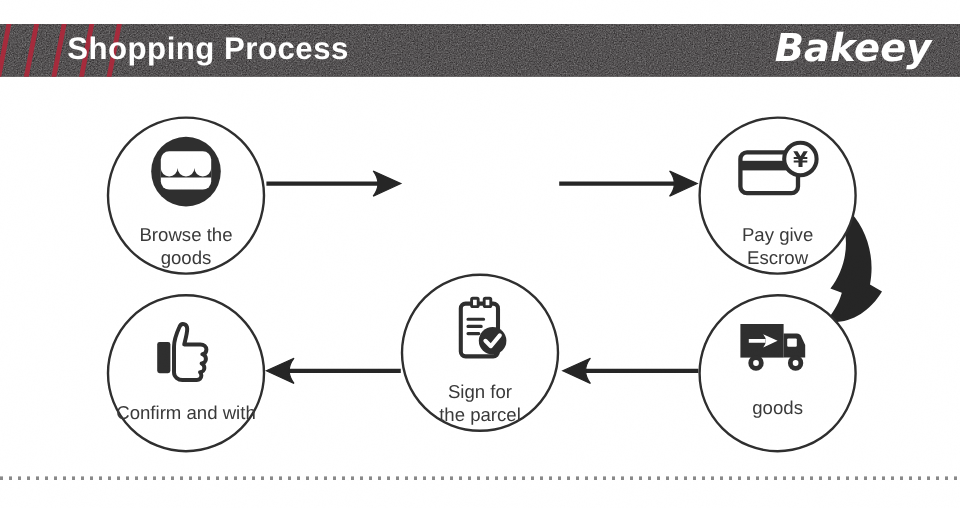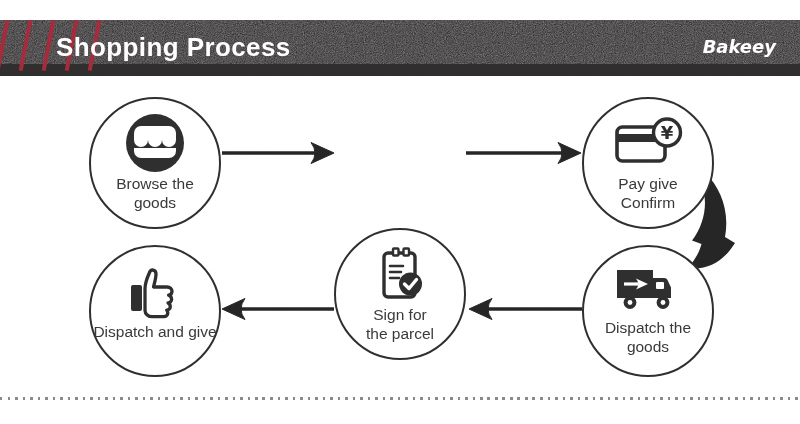--- a/index.html
+++ b/index.html
@@ -1,36 +1,36 @@
 <!DOCTYPE html>
 <html><head>
 <meta charset="utf-8">
 <style>
   html,body{margin:0;padding:0;background:#ffffff;}
   .page{position:relative;width:800px;height:424px;background:#ffffff;overflow:hidden;
         font-family:"Liberation Sans",sans-serif;}
 
   
-  .header{position:absolute;left:0;top:20px;width:800px;height:56px;background:#312e2f;overflow:hidden;}
+  .header{position:absolute;left:0;top:20px;width:800px;height:44px;background:#312e2f;overflow:hidden;}
   .header .grain{position:absolute;inset:0;pointer-events:none;}
   .title{position:absolute;left:56px;top:50%;transform:translateY(-53%);color:#ffffff;
          font-size:26px;font-weight:bold;letter-spacing:.4px;white-space:nowrap;}
   .brand{position:absolute;right:24px;top:50%;transform:translateY(-55%);color:#ffffff;
-         font-size:18px;font-weight:bold;font-style:italic;
+         font-size:32px;font-weight:bold;font-style:italic;
          font-family:"DejaVu Sans",sans-serif;white-space:nowrap;}
   .hatch{position:absolute;inset:0;}
   .hatch i{position:absolute;top:-5px;width:3.5px;height:56px;background:#a62b3c;
            transform:rotate(11deg);display:block;}
 
   
   .circle{position:absolute;width:132px;height:132px;box-sizing:border-box;
           border:2.5px solid #2f2f2f;border-radius:50%;background:#fff;
           display:flex;flex-direction:column;align-items:center;}
   .circle .icon{margin-top:13px;flex:0 0 auto;}
-  .label{font-size:15.5px;color:#3a3a3a;text-align:center;line-height:1.2;margin-top:1px;}
+  .label{font-size:15.5px;color:#3a3a3a;text-align:center;line-height:1.2;margin-top:14px;}
   .label span{display:block;}
 
   .pos-browse  {left:89px; top:97px;}
   .pos-cart    {left:334px;top:97px;}
   .pos-pay     {left:582px;top:97px;}
   .pos-dispatch{left:582px;top:245px;}
   .pos-sign    {left:334px;top:228px;}
   .pos-confirm {left:89px; top:245px;}
 
   
@@ -112,38 +112,37 @@
 
   <div class="circle pos-pay">
     <svg class="icon" width="76" height="62" viewBox="0 0 76 62">
       <rect x="7" y="15" width="48" height="34" rx="5.5" fill="#ffffff" stroke="#2f2f2f" stroke-width="3.6"></rect>
       <rect x="7" y="22" width="48" height="8" fill="#2f2f2f"></rect>
       <circle cx="57" cy="20.5" r="13.5" fill="#ffffff" stroke="#2f2f2f" stroke-width="3.4"></circle>
       <text x="57" y="27" text-anchor="middle" font-size="18" font-weight="bold" font-family="DejaVu Sans, sans-serif" fill="#2f2f2f">¥</text>
     </svg>
     <div class="label">
       <span>Pay give</span>
-      <span>Confirm</span>
+      <span>Escrow</span>
     </div>
   </div>
 
   <div class="circle pos-dispatch">
     <svg class="icon" width="76" height="58" viewBox="0 0 76 58">
       <rect x="7" y="10" width="36" height="28" fill="#2f2f2f"></rect>
       <path d="M14,24 H28" stroke="#ffffff" stroke-width="3.2"></path>
       <path d="M26,18.5 L38,24 L26,29.5 Q30.5,24 26,18.5 Z" fill="#ffffff"></path>
       <path d="M43,18 H54 Q57,18 58,21 L61,27.5 V38 H43 Z" fill="#2f2f2f"></path>
       <rect x="46" y="22" width="8" height="7" rx="1" fill="#ffffff"></rect>
       <circle cx="20" cy="42.5" r="6.4" fill="#2f2f2f"></circle>
         <circle cx="20" cy="42.5" r="2.4" fill="#ffffff"></circle>
       <circle cx="53" cy="42.5" r="6.4" fill="#2f2f2f"></circle>
         <circle cx="53" cy="42.5" r="2.4" fill="#ffffff"></circle>
     </svg>
     <div class="label">
-      <span>Dispatch the</span>
       <span>goods</span>
     </div>
   </div>
 
   <div class="circle pos-sign">
     <svg class="icon" width="62" height="62" viewBox="0 0 62 62">
       <rect x="15" y="10" width="31" height="44" rx="4" fill="#ffffff" stroke="#2f2f2f" stroke-width="3.4"></rect>
       <rect x="24" y="5.5" width="5.5" height="7" rx="1" fill="#ffffff" stroke="#2f2f2f" stroke-width="2.4"></rect>
       <rect x="34.5" y="5.5" width="5.5" height="7" rx="1" fill="#ffffff" stroke="#2f2f2f" stroke-width="2.4"></rect>
       <path d="M21,23 H34 M21,29 H32 M21,35 H30" stroke="#2f2f2f" stroke-width="2.6" stroke-linecap="round"></path>
@@ -160,21 +159,21 @@
     <svg class="icon" width="62" height="62" viewBox="0 0 62 62">
       <rect x="7" y="25" width="11" height="26" rx="2" fill="#2f2f2f"></rect>
       <path d="M21,29 C21,23 23,18 25.5,12.5 C27,8.5 32,9.5 32,14
                C32,18 30.5,23 29.5,27 L43,27 C46,27 48,29 48,31.3
                C48,33.5 46.6,35 44.6,35.2 C46.4,35.8 47.6,37.3 47.6,39.2
                C47.6,41.3 46,42.8 44,42.9 C45.4,43.6 46.3,45 46.3,46.6
                C46.3,48.6 44.7,50.1 42.7,50.1 C43.4,50.9 43.8,51.9 43.8,53
                C43.8,55.1 42.1,56.7 40,56.7 L28,56.7 C24.5,56.7 21,54 21,50.5 Z" fill="#ffffff" stroke="#2f2f2f" stroke-width="3.3" stroke-linejoin="round"></path>
     </svg>
     <div class="label">
-      <span>Dispatch and give</span>
+      <span>Confirm and with</span>
     </div>
   </div>
 
   <div class="divider"></div>
 
   <svg class="page-grain" width="800" height="424">
     <filter id="pnoise">
         <feTurbulence type="fractalNoise" baseFrequency="0.8" numOctaves="2" seed="3"></feTurbulence>
       <feColorMatrix type="matrix" values="0 0 0 0 0.3  0 0 0 0 0.3  0 0 0 0 0.3  0.4 0.4 0.4 0 -0.52"></feColorMatrix>
     </filter>

